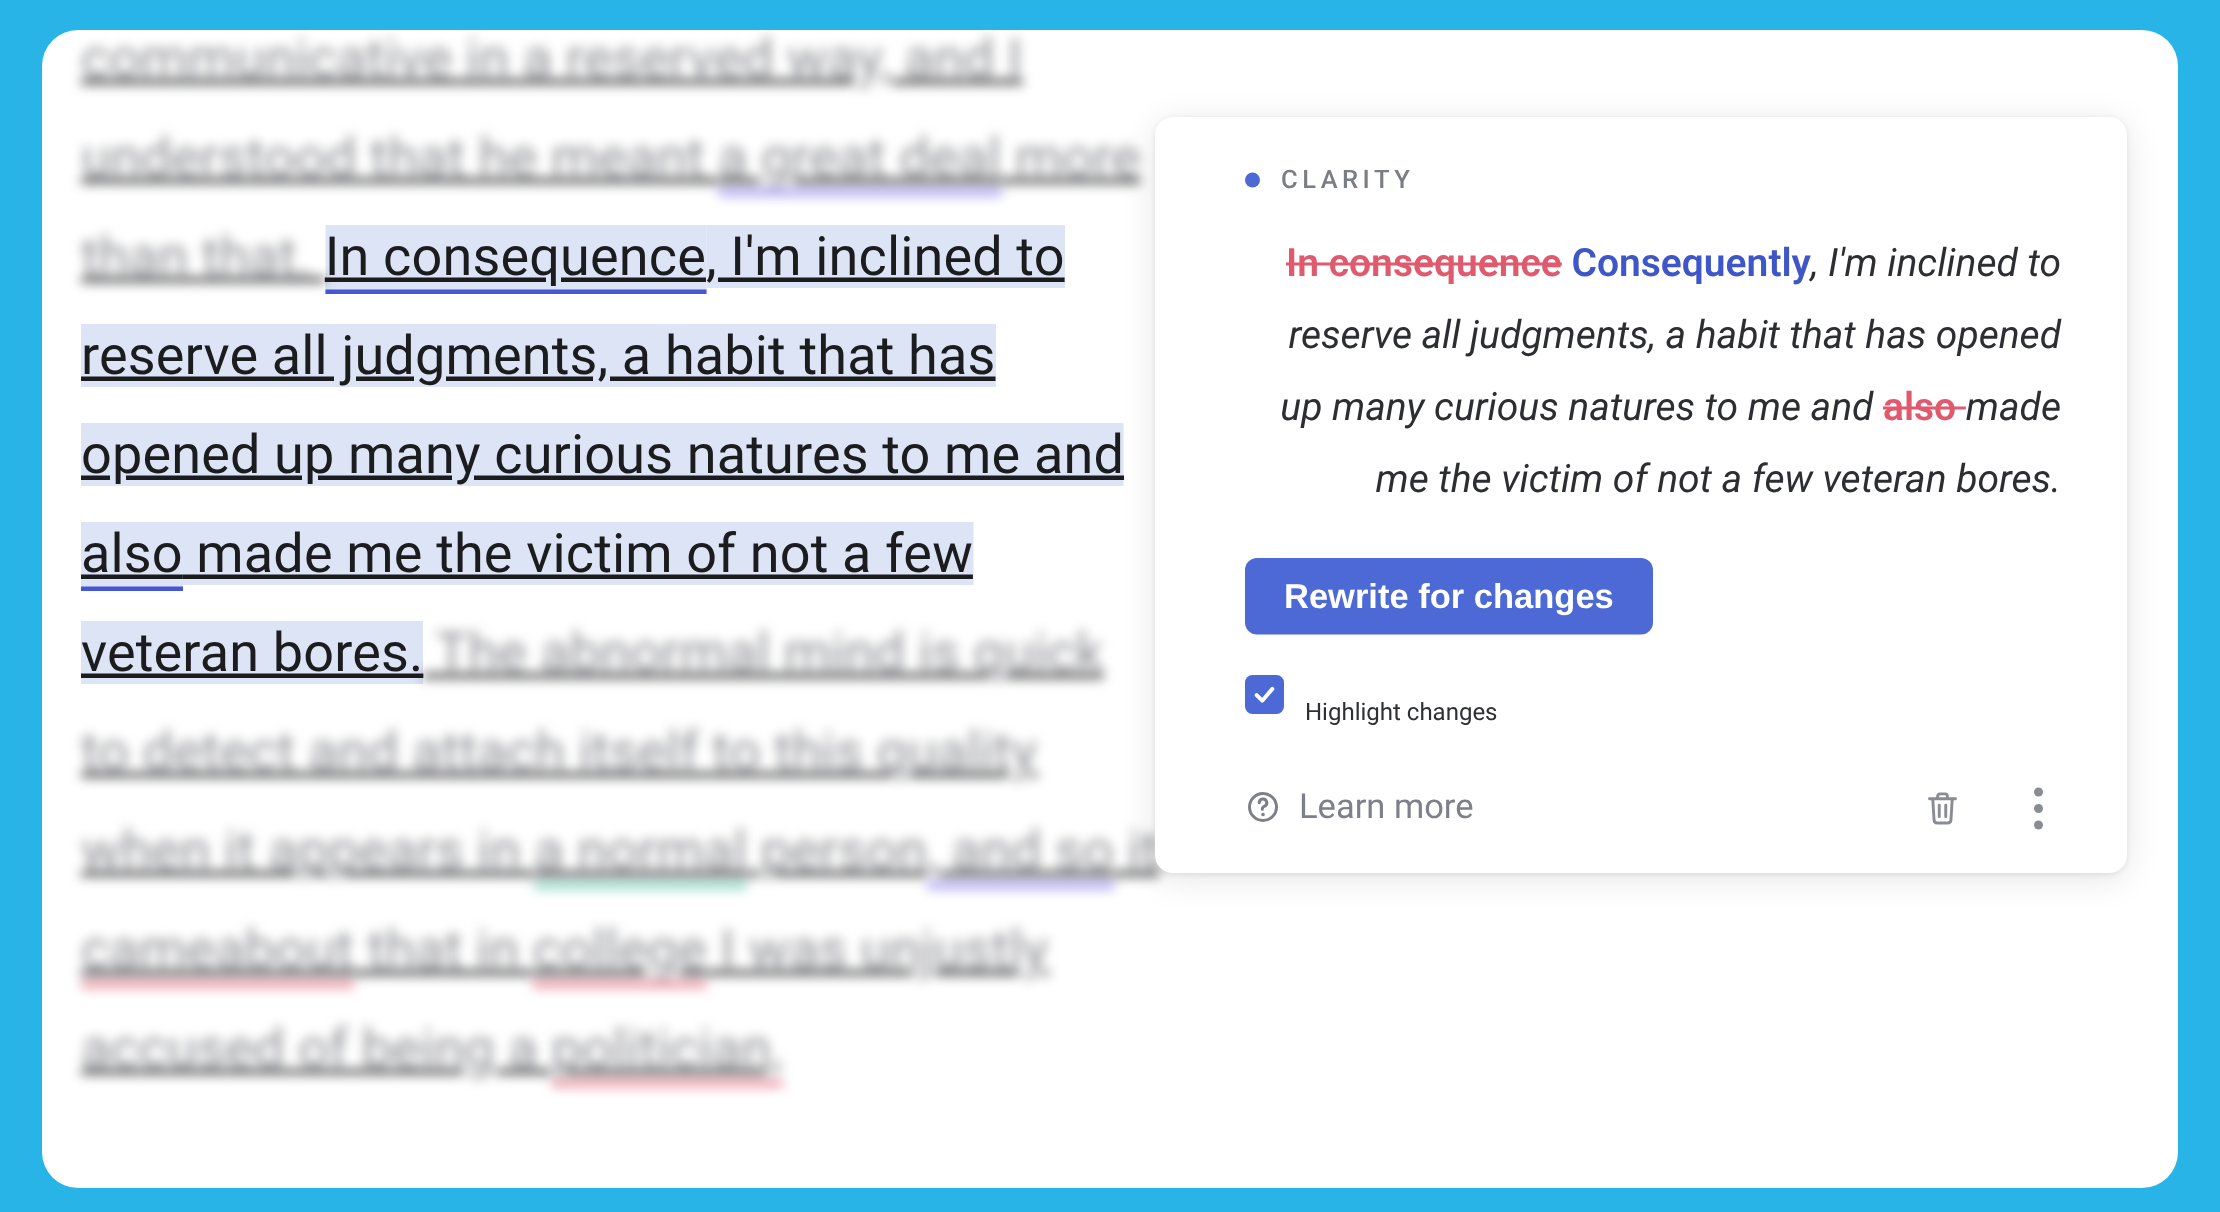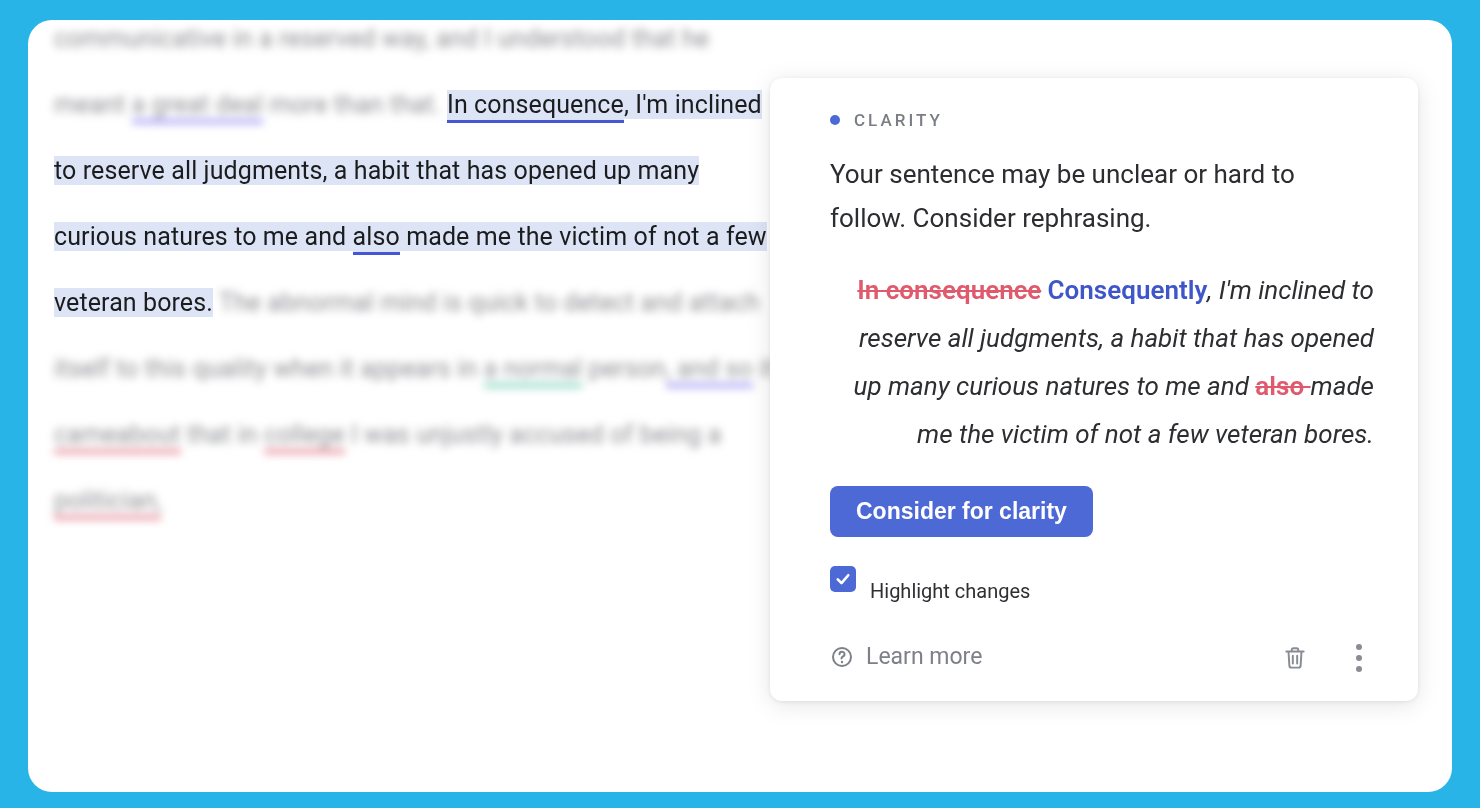--- a/index.html
+++ b/index.html
@@ -40,24 +40,25 @@
     left: 28px; top: 20px;
     width: 1424px; height: 772px;
     background: var(--card-bg);
     border-radius: 24px;
     overflow: hidden;
   }
   .doc-text {
     position: absolute;
     left: 26px; top: -14px;
     width: 720px;
-    font-size: 25px;
+    font-size: 36px;
     line-height: 66px;
     color: var(--sharp-text);
     letter-spacing: 0.1px;
+    text-decoration: underline;
   }
   .blur {
     color: var(--blur-text);
     filter: blur(4px);
   }
   .hl {
     background: var(--highlight-bg);
   }
   .u-blue   { border-bottom: 3px solid var(--underline-blue);   padding-bottom: 1px; }
   .u-purple { border-bottom: 3px solid var(--underline-purple); padding-bottom: 1px; }
@@ -131,21 +132,21 @@
   }
   .checkbox {
     width: 26px; height: 26px;
     border-radius: 5px;
     background: var(--checkbox-blue);
     display: inline-flex; align-items: center; justify-content: center;
     cursor: pointer;
   }
   .checkbox svg { width: 18px; height: 18px; }
   .check-label {
-    font-size: 20px;
+    font-size: 16px;
     color: #2f3033;
     margin-top: 24px;
   }
   .sugg-foot {
     display: flex; align-items: flex-start; justify-content: space-between;
     margin-top: 40px;
     color: var(--learn-gray);
   }
   .learn {
     display: inline-flex; align-items: center; gap: 12px;
@@ -167,29 +168,28 @@
     <div class="doc-text">
       <span class="blur">communicative in a reserved way, and I understood that he meant </span><span class="blur u-purple">a great deal</span><span class="blur"> more than that. </span><span class="hl u-blue">In consequence</span><span class="hl">, I'm inclined to reserve all judgments, a habit that has opened up many curious natures to me and </span><span class="hl u-blue">also</span><span class="hl"> made me the victim of not a few veteran bores.</span><span class="blur"> The abnormal mind is quick to detect and attach itself to this quality when it appears in </span><span class="blur u-teal">a normal</span><span class="blur"> person</span><span class="blur u-purple">, and so</span><span class="blur"> it </span><span class="blur u-red">cameabout</span><span class="blur"> that in </span><span class="blur u-red">college</span><span class="blur"> I was unjustly accused of being a </span><span class="blur u-red">politician,</span>
     </div>
 
     <div class="sugg-card">
       <div class="sugg-head">
         <span class="dot"></span>
         <span class="sugg-cat">CLARITY</span>
       </div>
 
-      <p class="sugg-desc">Your sentence may be unclear or hard to follow. Consider rephrasing.</p>
 
       <p class="sugg-rewrite">
         <span class="strike-red">In consequence</span>
         <span> </span>
         <span class="insert-blue">Consequently</span><span>, I'm inclined to reserve all judgments, a habit that has opened up many curious natures to me and </span><span class="strike-red">also </span><span>made me the victim of not a few veteran bores.</span>
       </p>
 
-      <button class="btn-primary">Consider for clarity</button>
+      <button class="btn-primary">Rewrite for changes</button>
 
       <div class="check-row">
         <span class="checkbox">
           <svg viewBox="0 0 24 24">
               <path fill="none" stroke="#fff" stroke-width="3.5" stroke-linecap="round" stroke-linejoin="round" d="M5 12.5l5 5L19 7"></path>
             </svg>
         </span>
         <span class="check-label">Highlight changes</span>
       </div>
 

